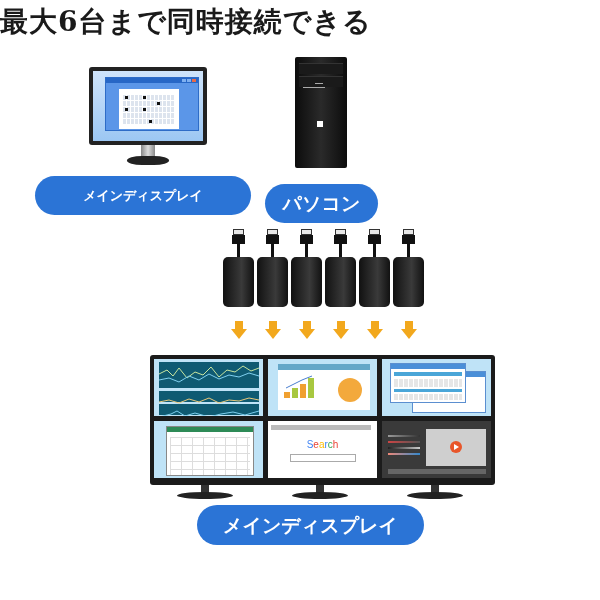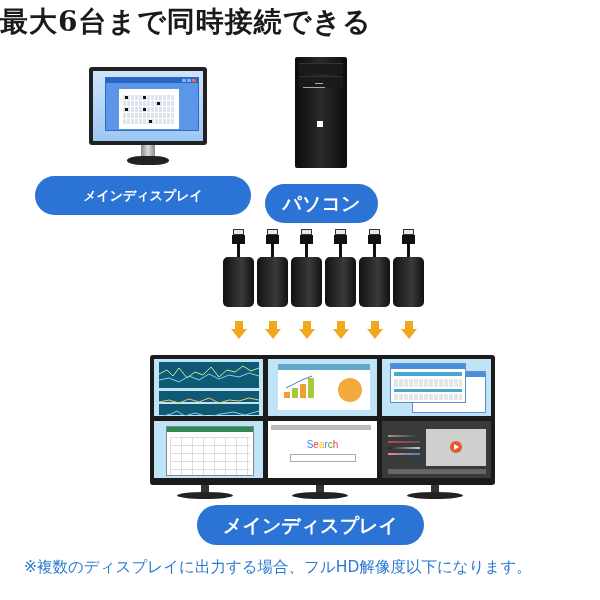--- a/index.html
+++ b/index.html
@@ -291,14 +291,13 @@
     <div class="base"></div>
   </div>
 <div class="stand" style="left:405px;">
     <div class="neck"></div>
     <div class="base"></div>
   </div>
 
 <div class="pill pill-sub">メインディスプレイ</div>
 
 <div class="notes">
-  <div>※複数のディスプレイに出力する場合、フルHD解像度以下になります。</div>
 </div>
 
 </body></html>

